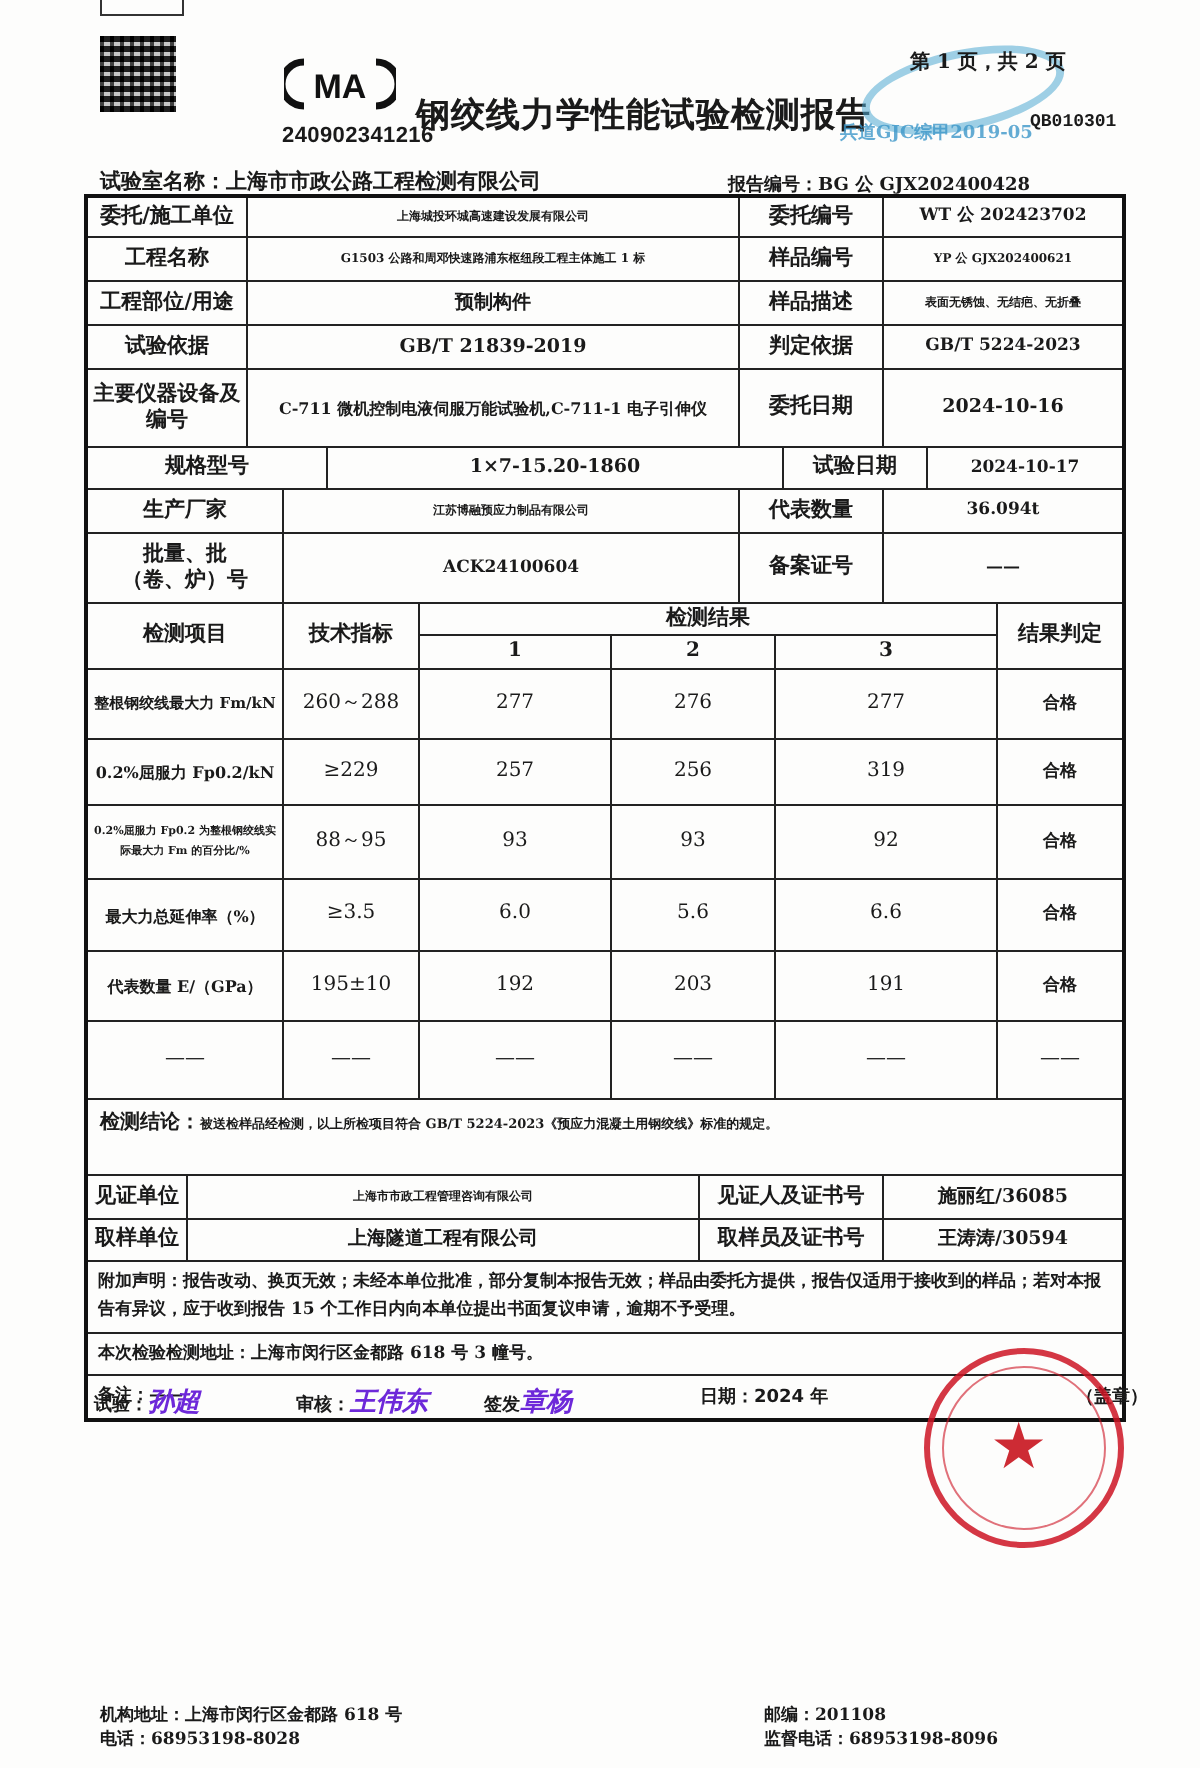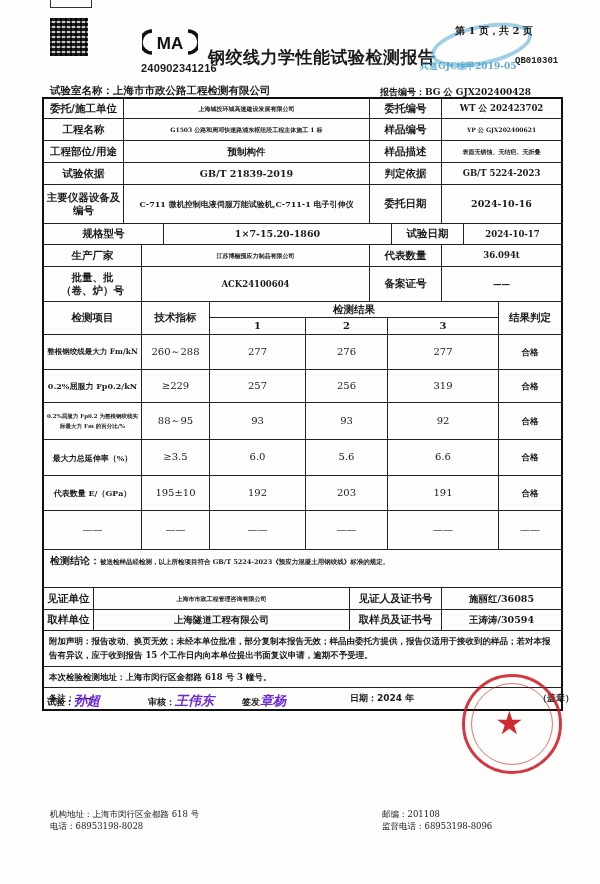--- a/index.html
+++ b/index.html
@@ -14,42 +14,42 @@
   .topbox { left:50px; top:0; width:40px; height:7px; border:1px solid #333; border-top:none; }
   .cma { left:142px; top:28px; width:56px; height:28px; }
   .cma-num { left:141px; top:62px; font-family:"Liberation Sans", sans-serif; font-size:11px; font-weight:bold; letter-spacing:0.2px; }
   .title { left:208px; top:46px; font-size:17px; font-weight:bold; letter-spacing:0.5px; font-family:"DejaVu Sans", sans-serif; }
   .page-info { left:455px; top:24px; font-size:10px; font-weight:bold; }
   .code-right { left:515px; top:56px; font-size:9px; font-weight:bold; font-family:"Liberation Mono", monospace; }
   .blue-stamp { left:430px; top:25px; width:95px; height:32px; border:4px solid rgba(80,170,210,0.55);
         border-radius:50%; transform:rotate(-12deg); }
   .blue-text { left:420px; top:60px; font-size:9px; color:rgba(60,150,200,0.8); font-weight:bold; }
   .lab-name { left:50px; top:84px; font-size:10.5px; font-weight:bold; font-family:"DejaVu Sans", sans-serif; }
-  .report-no { left:380px; top:86px; font-size:9px; font-weight:bold; }
+  .report-no { left:364px; top:86px; font-size:9px; font-weight:bold; }
   .sheet { left:42px; top:97px; width:521px; border:2px solid #111; box-sizing:border-box; }
   .row { display:flex; border-bottom:1px solid #222; }
   .row:last-child { border-bottom:none; }
   .cell { border-right:1px solid #222; display:flex; align-items:center; justify-content:center;
           text-align:center; box-sizing:border-box; padding:0 2px; line-height:1.25; }
   .cell:last-child { border-right:none; }
   .lbl { font-family:"DejaVu Sans", sans-serif; font-weight:bold; font-size:10.5px; }
   .val { font-size:8.5px; font-weight:bold; }
   .val-sm { font-size:6px; font-weight:bold; }
   .val-md { font-size:9.5px; font-weight:bold; }
   .res { font-size:10px; }
   .conclusion { padding:4px 6px; font-size:6.5px; font-weight:bold; height:38px; box-sizing:border-box; display:block; }
   .conclusion .k { font-family:"DejaVu Sans", sans-serif; font-size:10px; }
   .note { padding:3px 5px; font-size:8.5px; font-weight:bold; line-height:1.7; display:block; }
   .sig { top:692px; font-size:9px; font-weight:bold; font-family:"DejaVu Sans", sans-serif; }
   .scribble { font-family:"DejaVu Serif", serif; font-style:italic; font-size:13px; color:#6d28d9; }
   .red-stamp { left:462px; top:674px; width:100px; height:100px; border:3px solid rgba(205,20,35,0.85);
         border-radius:50%; box-sizing:border-box; }
   .red-stamp .inner { position:absolute; left:6px; top:6px; right:6px; bottom:6px; border:1px solid rgba(205,20,35,0.6); border-radius:50%; }
   .red-stamp .star { position:absolute; left:30px; top:30px; font-size:32px; color:rgba(200,20,30,0.9); line-height:1; }
-  .footer { font-size:8.5px; font-weight:normal; line-height:1.45; }
+  .footer { font-size:8.5px; font-weight:bold; line-height:1.45;margin-top:44px; }
 </style>
 </head>
 <body>
 
 <div class="abs topbox"></div>
 <div class="abs qr"></div>
 
 <svg class="abs cma" viewBox="0 0 56 28">
   <path d="M10 3 A11 11 0 1 0 10 25" fill="none" stroke="#111" stroke-width="3.5"></path>
   <path d="M46 3 A11 11 0 1 1 46 25" fill="none" stroke="#111" stroke-width="3.5"></path>

